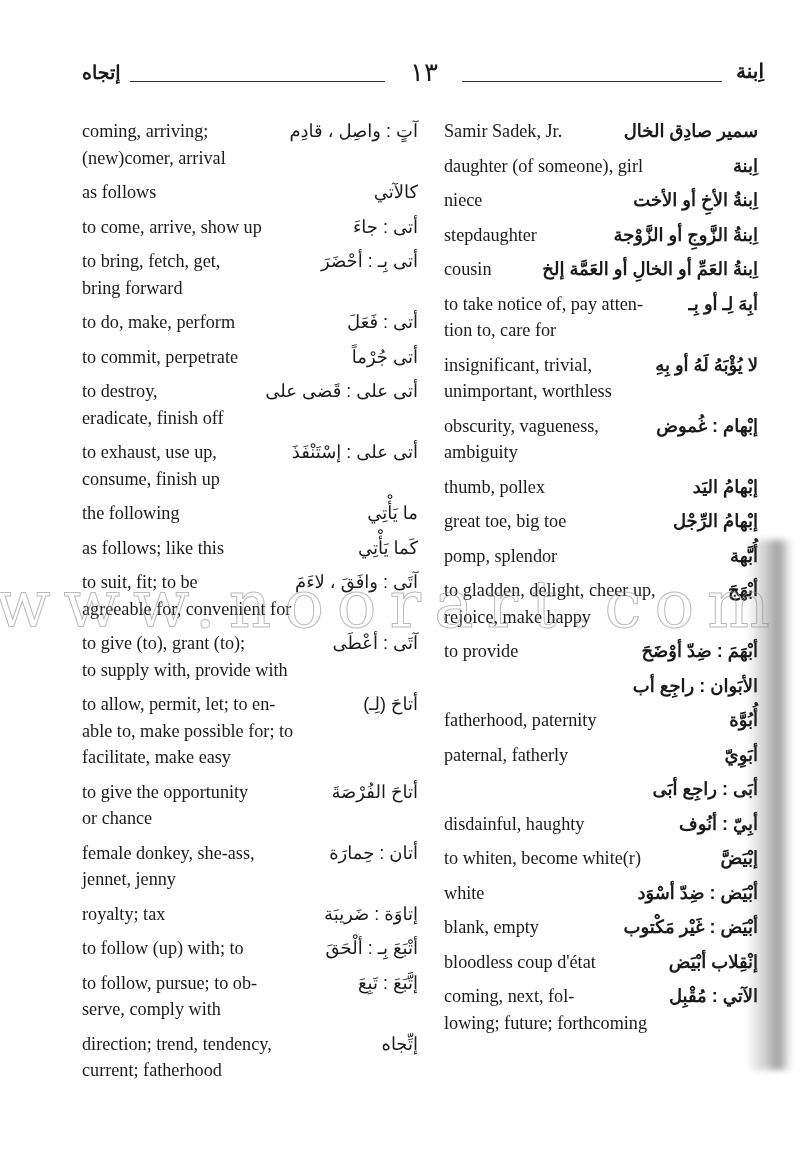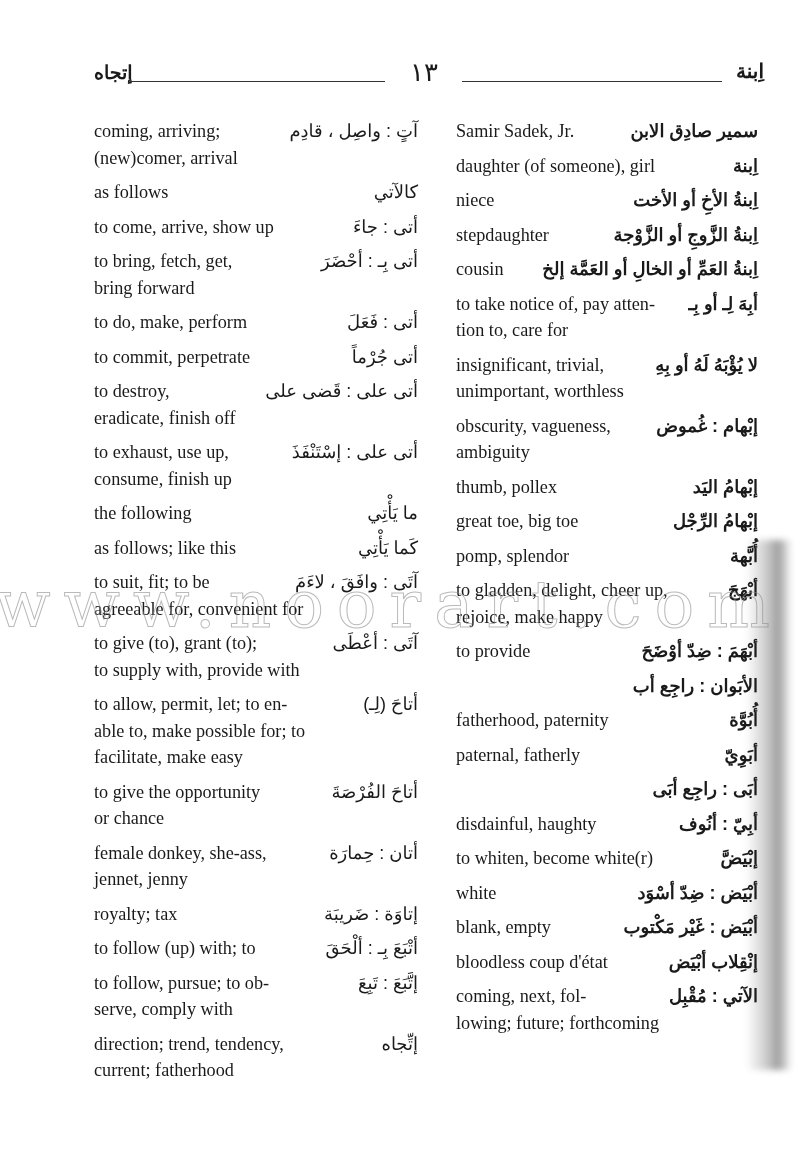--- a/index.html
+++ b/index.html
@@ -1,29 +1,29 @@
 <!DOCTYPE html>
 <html><head>
 <meta charset="utf-8">
 <style>
   html, body { margin:0; padding:0; background:#ffffff; }
   body { width:800px; height:1175px; position:relative; overflow:hidden;
          font-family:"Liberation Serif","DejaVu Serif",serif; color:#1a1a1a; }
   .header { position:absolute; top:55px; left:78px; width:686px; height:36px; }
-  .header .hw-left { position:absolute; left:16px; top:6px; font-size:19px; font-weight:bold; direction:rtl; }
+  .header .hw-left { position:absolute; left:4px; top:6px; font-size:19px; font-weight:bold; direction:rtl; }
   .header .hw-right { position:absolute; right:0; top:4px; font-size:20px; font-weight:bold; direction:rtl; }
   .header .page-num { position:absolute; left:332px; top:2px; font-size:26px; }
   .rule { position:absolute; top:26px; border-top:1.2px solid #333; }
   .rule.r1 { left:52px; width:255px; }
   .rule.r2 { left:384px; width:260px; }
   .col { position:absolute; top:118px; }
   .col.left { left:82px; width:336px; }
   .col.right { left:444px; width:310px; }
   .entry { position:relative; font-size:18.2px; line-height:26.5px; }
-  .entry .line { display:block; white-space:nowrap;margin-left:12px; }
+  .entry .line { display:block; white-space:nowrap; }
   .entry .ar { position:absolute; right:0; top:0; direction:rtl; font-size:18px;
                font-family:Liberation Sans, sans-serif; white-space:nowrap; }
   .col.right .entry .ar { font-weight:bold; right:-4px; }
   .gap { height:8px; }
   .blur-edge { position:absolute; right:8px; top:540px; width:46px; height:530px;
     background:linear-gradient(90deg, rgba(255,255,255,0) 0%, rgba(60,60,60,0.35) 45%, rgba(20,20,20,0.55) 70%, rgba(255,255,255,0) 100%);
     filter:blur(3px); opacity:0.75; }
   .watermark { position:absolute; left:-6px; top:566px; font-size:66px; letter-spacing:13px;
     font-family:"DejaVu Serif",serif; color:rgba(150,150,150,0.55); white-space:nowrap; pointer-events:none;
     -webkit-text-stroke:1px rgba(140,140,140,0.6); color:transparent; }
@@ -145,21 +145,21 @@
       <div class="gap"></div>
       <div class="entry">
         <span class="ar">إتِّجاه</span>
         <span class="line">direction; trend, tendency,</span>
         <span class="line">current; fatherhood</span>
       </div>
       <div class="gap"></div>
     </div>
   <div class="col right" id="col-right">
       <div class="entry">
-        <span class="ar">سمير صادِق الابن</span>
+        <span class="ar">سمير صادِق الخال</span>
         <span class="line">Samir Sadek, Jr.</span>
       </div>
       <div class="gap"></div>
       <div class="entry">
         <span class="ar">اِبنة</span>
         <span class="line">daughter (of someone), girl</span>
       </div>
       <div class="gap"></div>
       <div class="entry">
         <span class="ar">اِبنةُ الأخِ أو الأخت</span>

